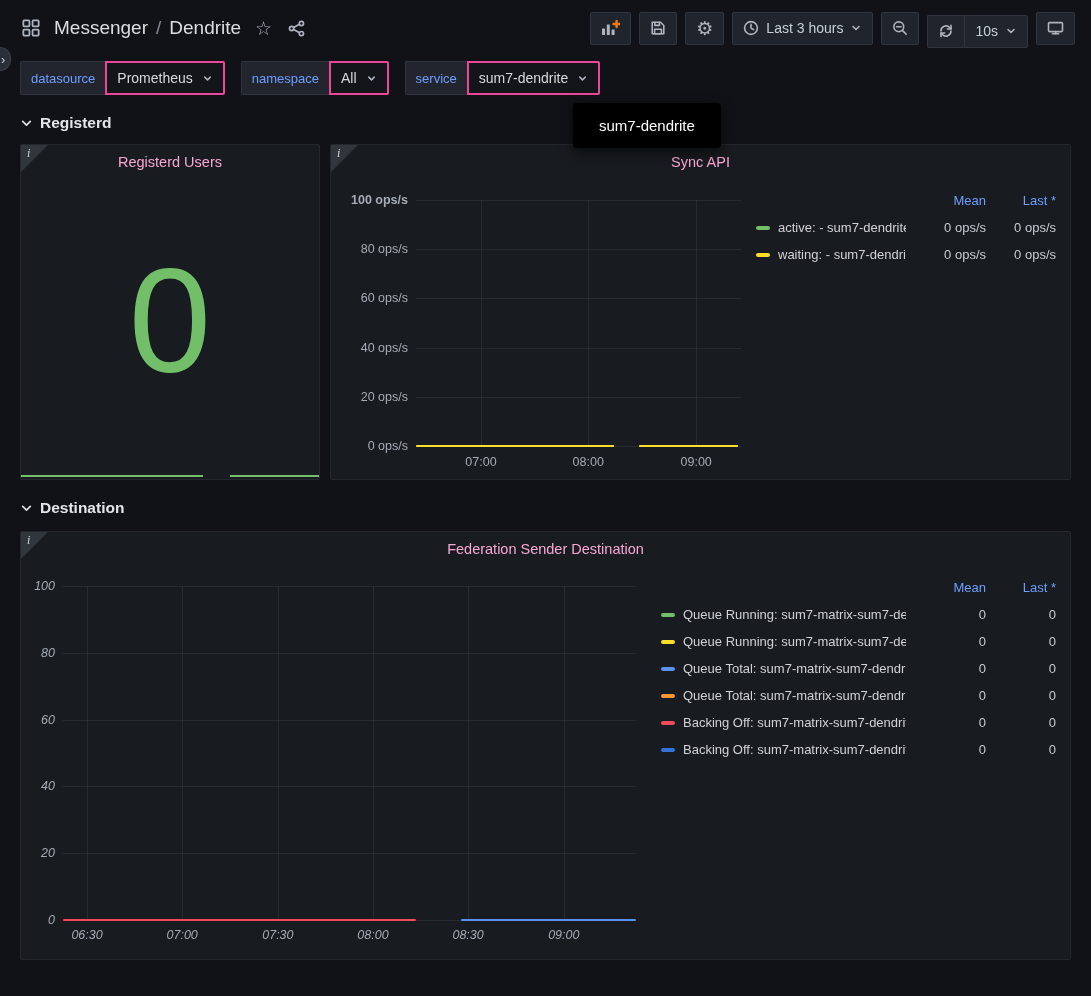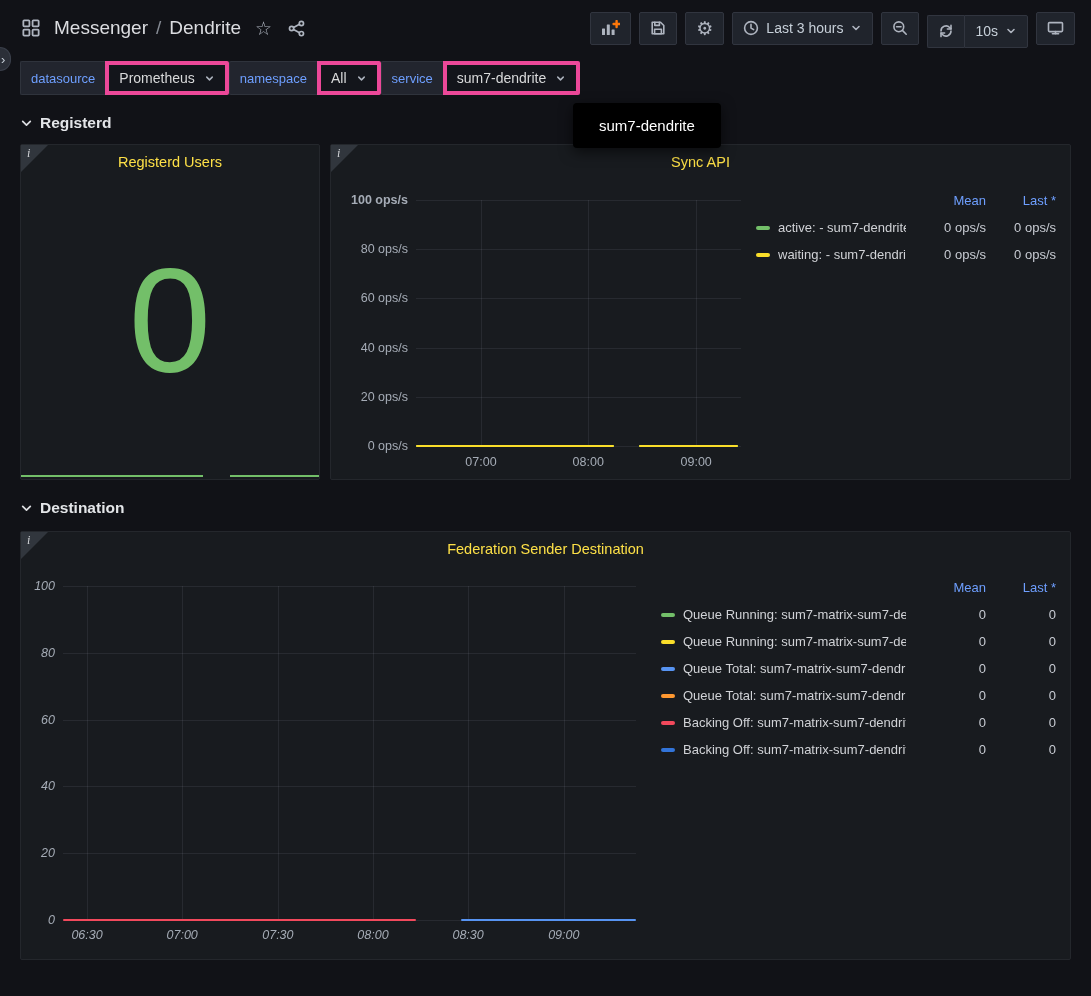--- a/index.html
+++ b/index.html
@@ -35,30 +35,30 @@
   
   .edge-toggle {
     position:absolute; left:0; top:47px; width:11px; height:24px;
     background:#2b2f38; border:1px solid #3a3f4a; border-left:none;
     border-radius:0 12px 12px 0; color:#c7d0d9; font-size:13px;
     display:flex; align-items:center; justify-content:flex-start; padding-left:1px;
     cursor:pointer; z-index:5;
   }
 
   
-  .submenu { display:flex; padding:5px 20px 6px; align-items:center; }
+  .submenu { display:flex; gap:16px; padding:5px 20px 6px; align-items:center; }
   .variable { display:flex; height:34px; }
   .var-label {
     display:flex; align-items:center; padding:0 10px;
     background:#22252e; border:1px solid #2f333c; border-right:none;
     border-radius:2px 0 0 2px; color:#6e9fff; font-size:13px; font-weight:500; cursor:default;
   }
   .var-value {
     display:flex; align-items:center; gap:9px; padding:0 10px;
-    background:#13151b; border:4px solid #ec4899; border-radius:0 2px 2px 0;
+    background:#13151b; border:2px solid #ec4899; border-radius:0 2px 2px 0;
     color:#d8d9da; font-size:14px; cursor:pointer;
   }
 
   
   .service-popover {
     position:absolute; left:573px; top:103px; z-index:20;
     background:#000; color:#fff; font-size:15px;
     padding:14px 26px; border-radius:4px;
     box-shadow:0 4px 14px rgba(0,0,0,.6); cursor:pointer;
   }
@@ -69,21 +69,21 @@
     display:flex; align-items:center; gap:7px; cursor:pointer;
     font-size:15.5px; font-weight:700; color:#e3e5e8;
   }
   .section-header.overview { margin:13px 0 12px; }
   .section-header.federation { margin:19px 0 14px; }
 
   
   .panel { position:relative; background:#181b1f; border:1px solid #24272c; border-radius:2px; }
   .panel-title {
     margin:0; padding-top:9px; height:30px; text-align:center;
-    font-size:14.5px; font-weight:500; color:#fde047; cursor:pointer;
+    font-size:14.5px; font-weight:500; color:#f9a8d4; cursor:pointer;
   }
   .corner { position:absolute; top:0; left:0; width:0; height:0;
     border-top:27px solid #31363d; border-right:27px solid transparent; cursor:pointer; z-index:3; }
   .corner span { position:absolute; top:-26px; left:6px; font-size:12px; font-style:italic;
     font-family:"Liberation Serif","DejaVu Serif",serif; color:#d6d8db; }
 
   .overview-row { display:flex; gap:10px; height:336px; }
   .stat-panel { width:300px; flex:0 0 300px; }
   .sync-panel { flex:1; }
   .fed-panel { height:429px; margin-top:0; }

